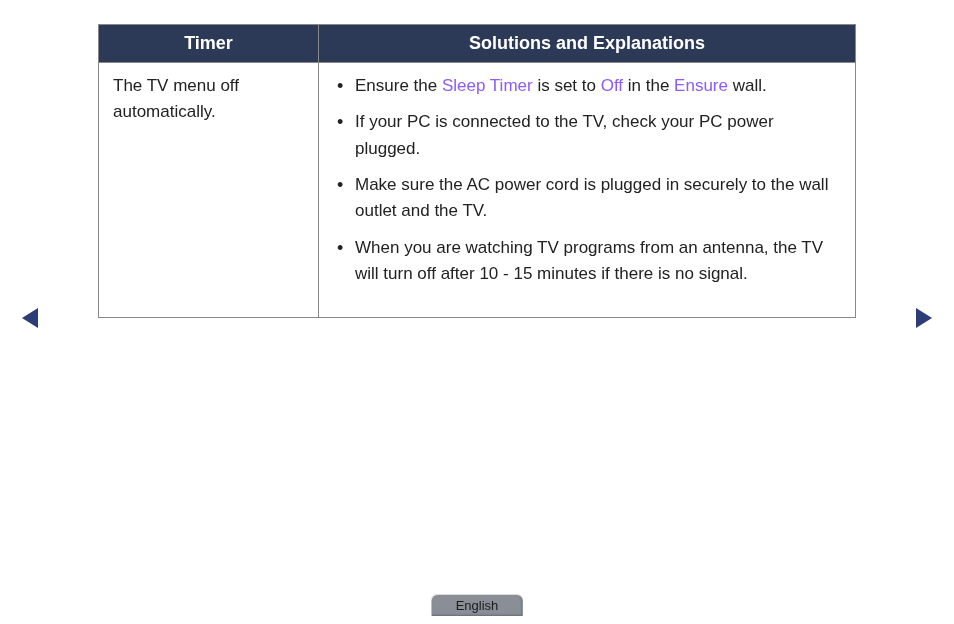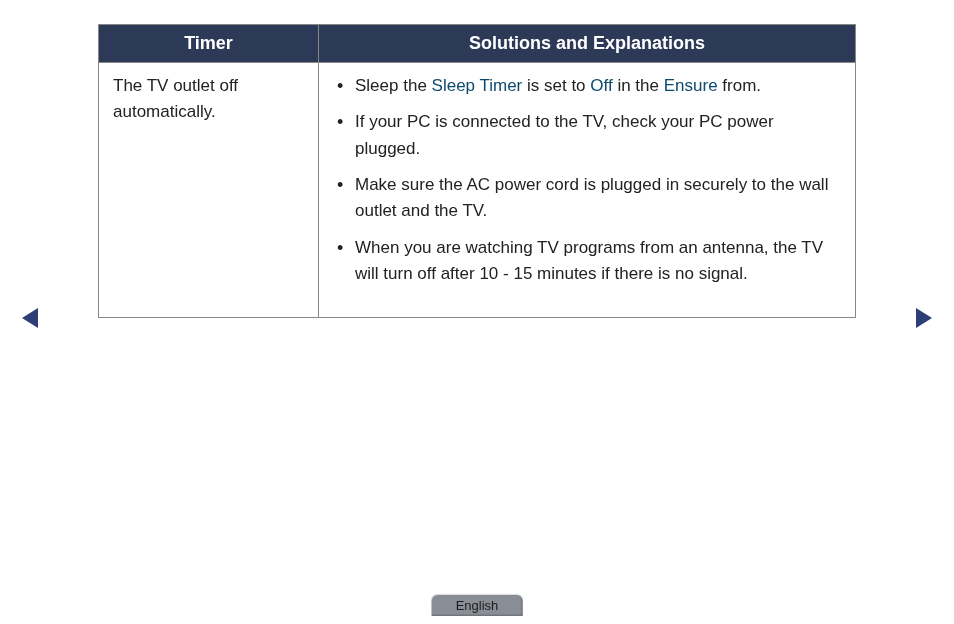--- a/index.html
+++ b/index.html
@@ -52,21 +52,21 @@
     }
     ul.solutions li:last-child { margin-bottom: 16px; }
     ul.solutions li::before {
       content: "•";
       position: absolute;
       left: 4px;
       top: 0;
       font-size: 18px;
       color: #222;
     }
-    .link-text { color: #0c4a6e; }
+    .link-text { color: #8b5cf6; }
     .nav-arrow {
       position: absolute;
       top: 308px;
       width: 0;
       height: 0;
       cursor: pointer;
     }
     .nav-left {
       left: 22px;
       border-top: 10px solid transparent;
@@ -99,25 +99,25 @@
 <div class="table-container">
   <table>
     <thead>
       <tr>
         <th class="issues-col">Timer</th>
         <th>Solutions and Explanations</th>
       </tr>
     </thead>
     <tbody>
       <tr>
-        <td class="issue-cell">The TV outlet off automatically.</td>
+        <td class="issue-cell">The TV menu off automatically.</td>
         <td>
           <ul class="solutions">
             <li>
-              <span>Sleep the </span><span class="link-text">Sleep Timer</span><span> is set to </span><span class="link-text">Off</span><span> in the </span><span class="link-text">Ensure</span><span> from.</span>
+              <span>Ensure the </span><span class="link-text">Sleep Timer</span><span> is set to </span><span class="link-text">Off</span><span> in the </span><span class="link-text">Ensure</span><span> wall.</span>
             </li>
             <li>If your PC is connected to the TV, check your PC power plugged.</li>
             <li>Make sure the AC power cord is plugged in securely to the wall outlet and the TV.</li>
             <li>When you are watching TV programs from an antenna, the TV will turn off after 10 - 15 minutes if there is no signal.</li>
           </ul>
         </td>
       </tr>
     </tbody>
   </table>
 </div>

